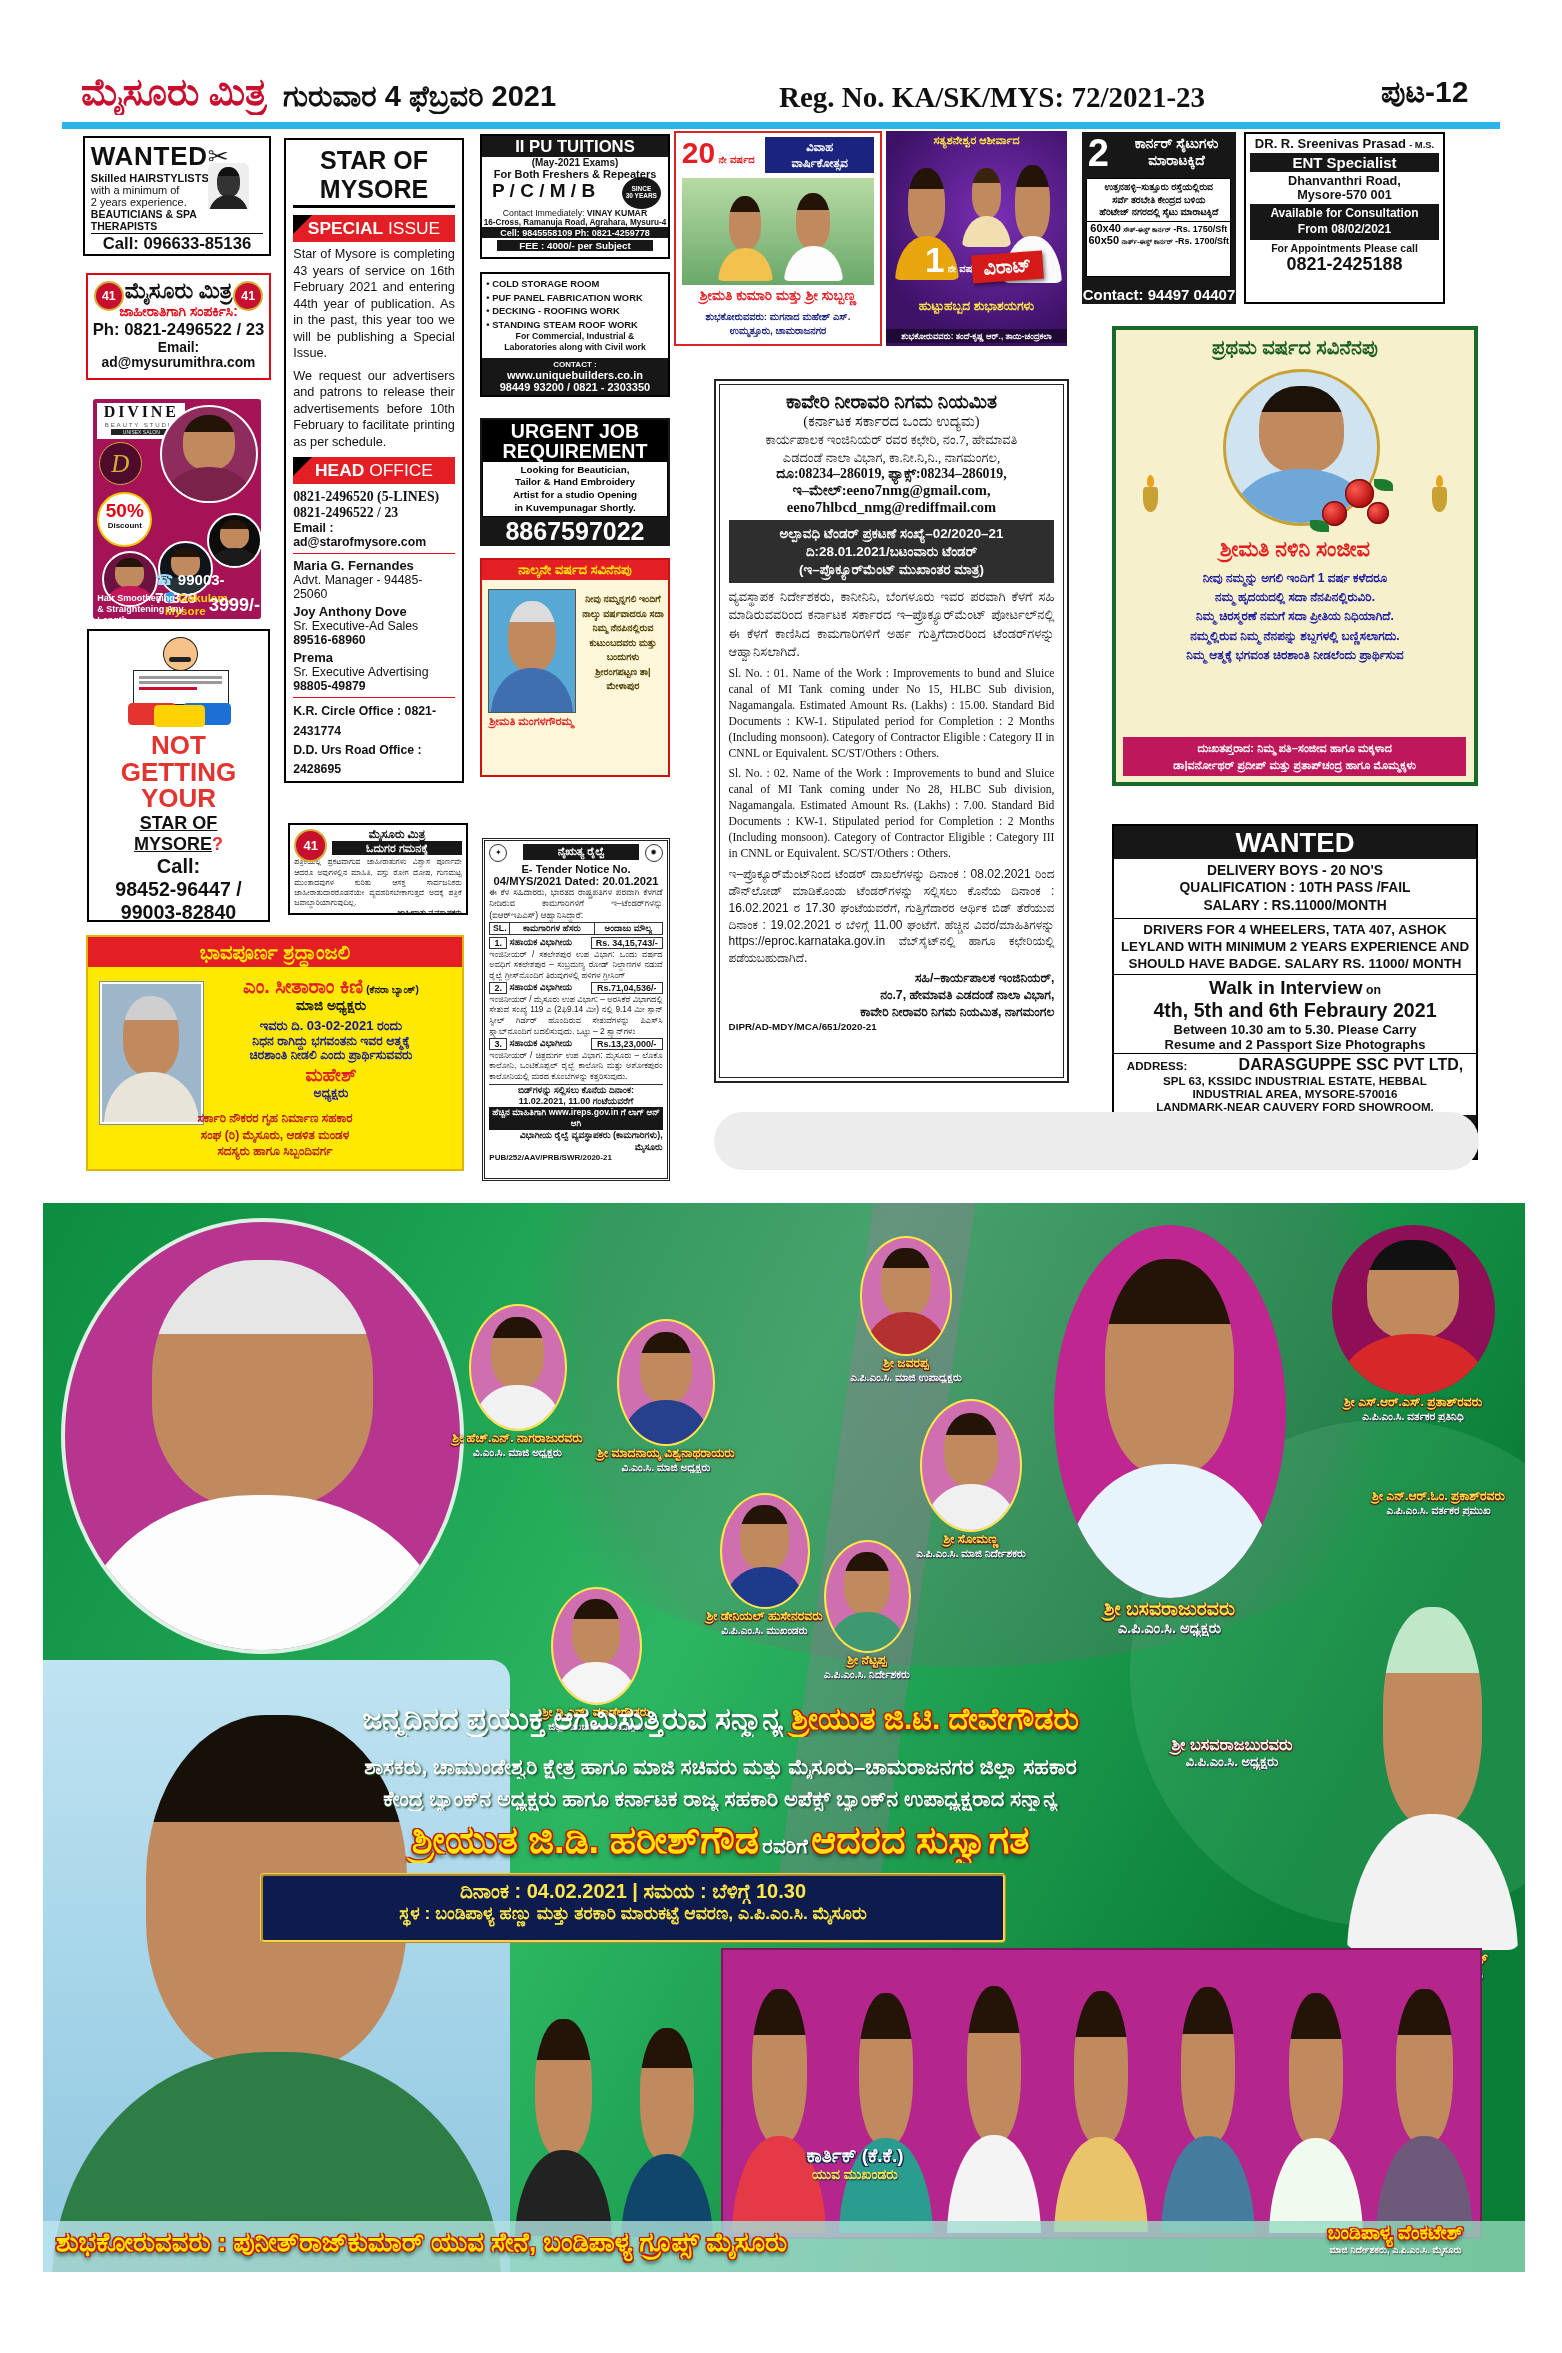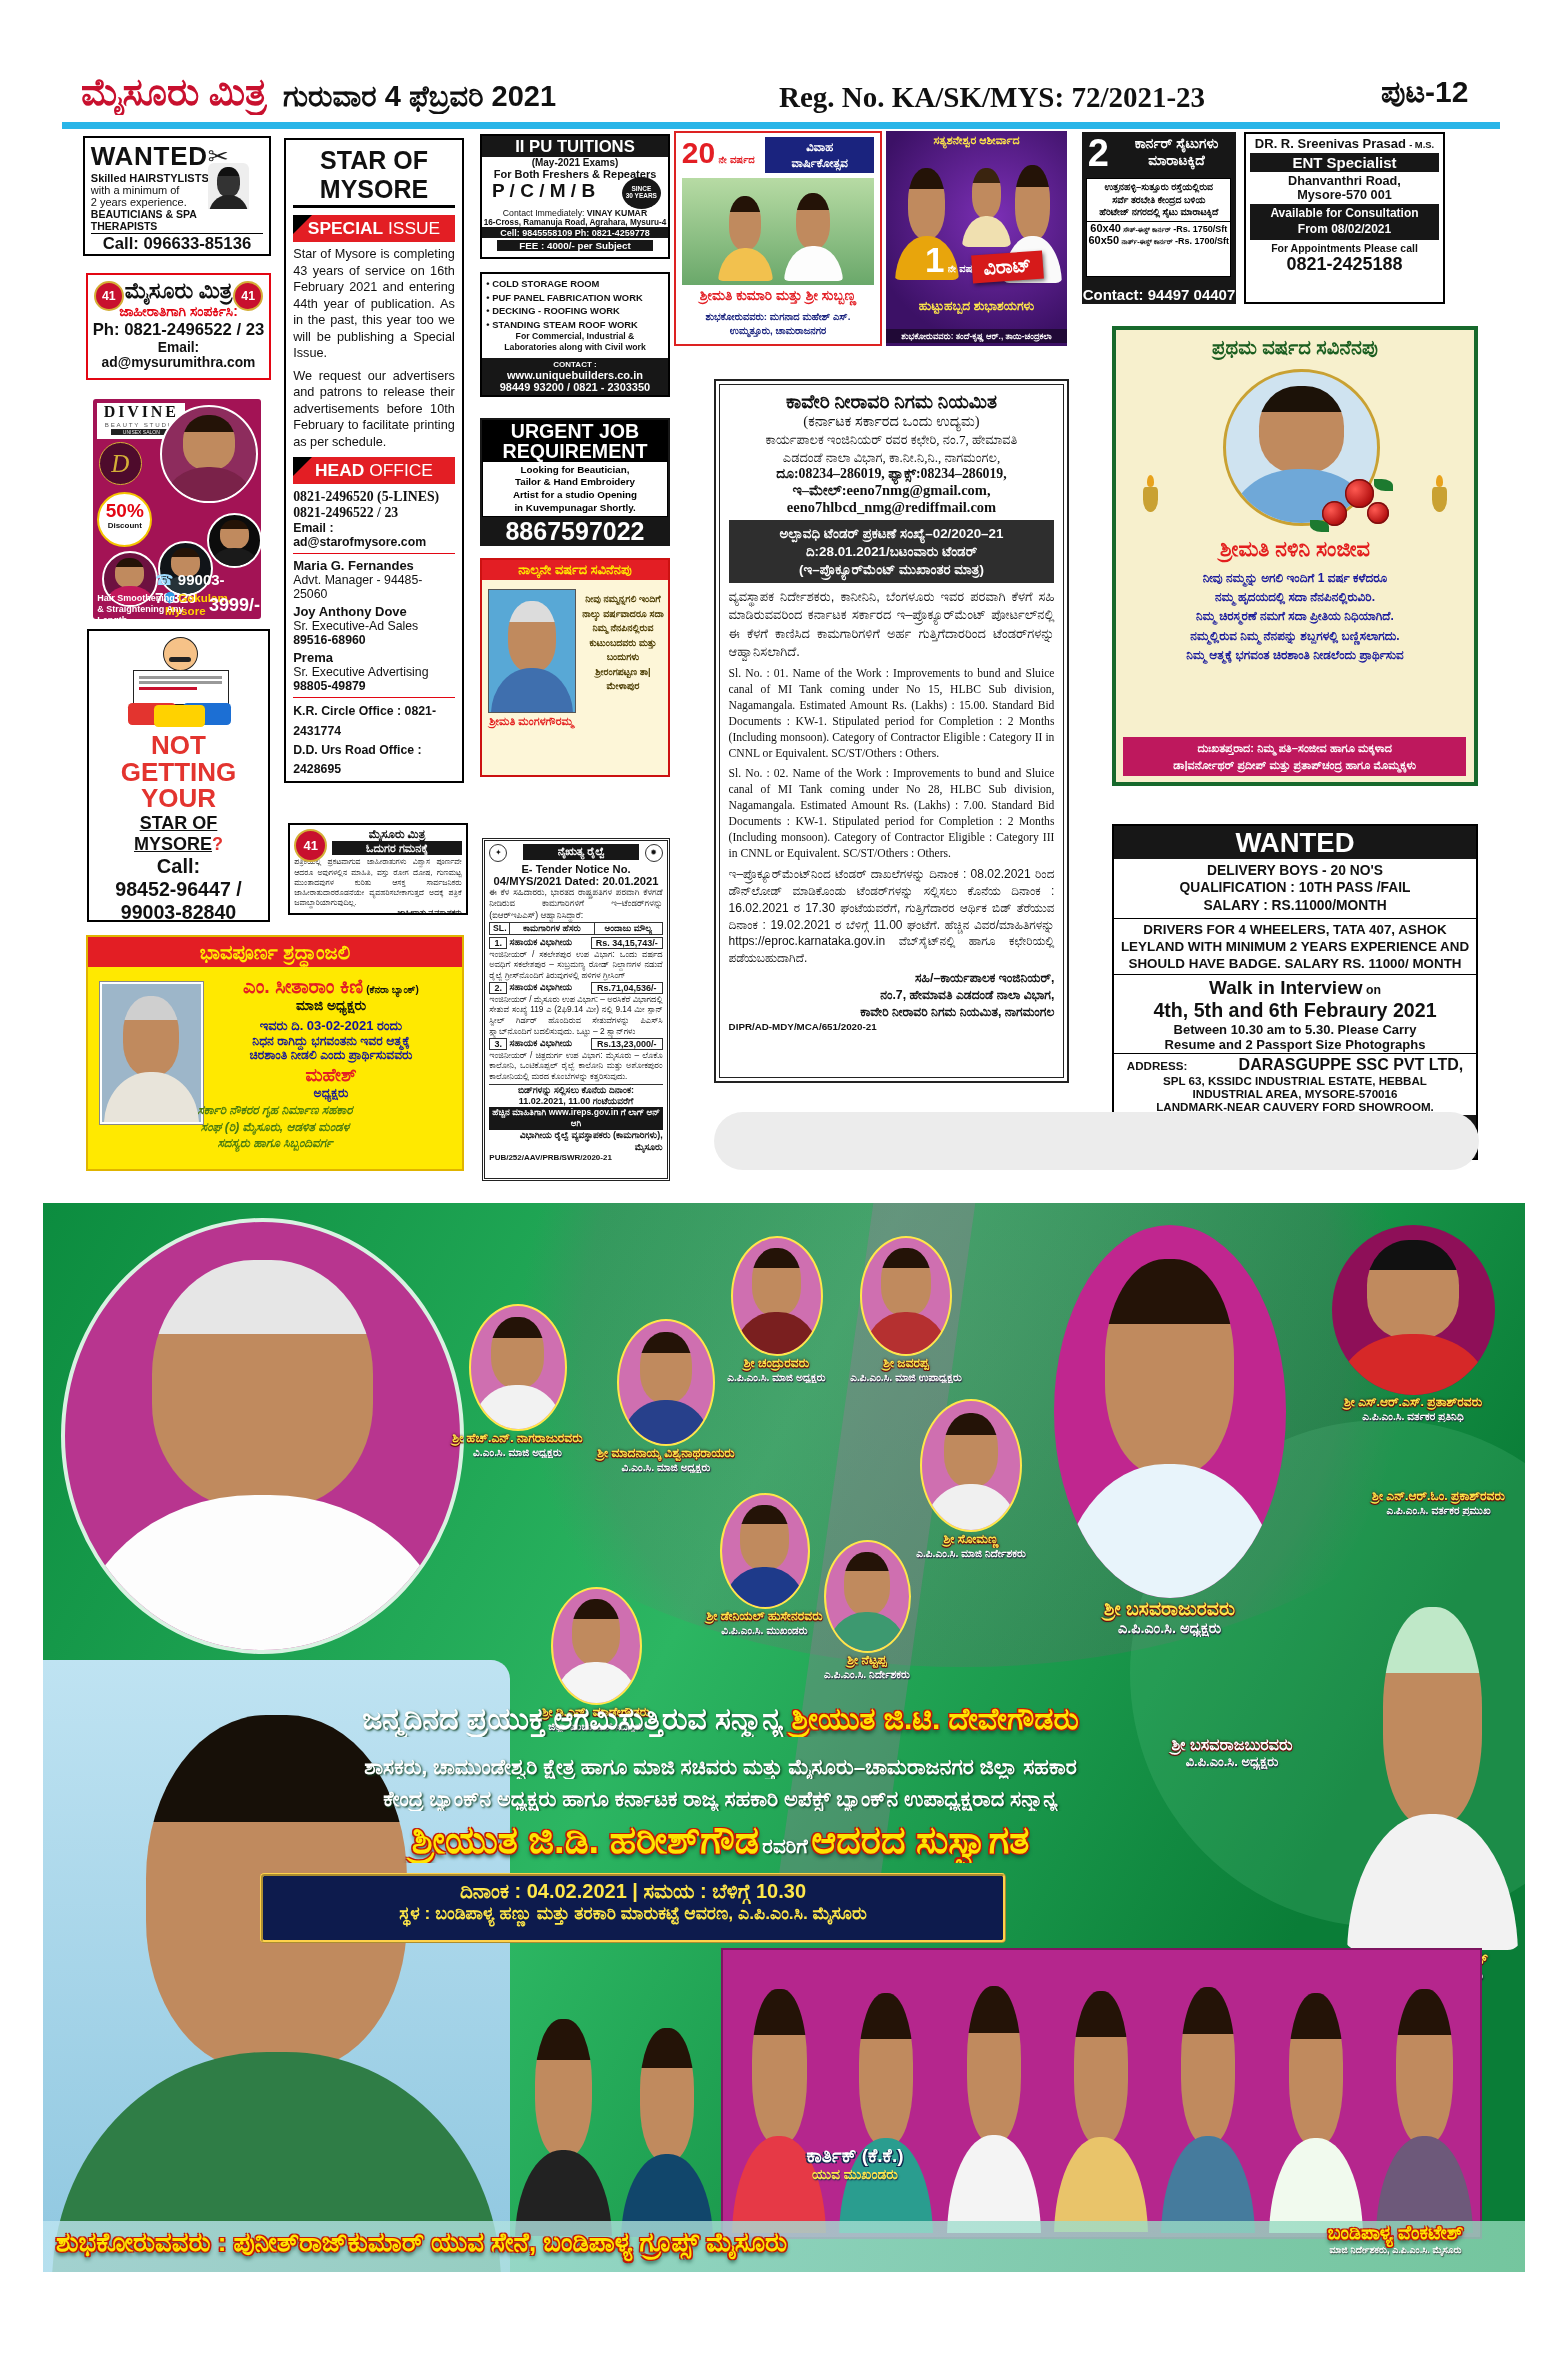--- a/index.html
+++ b/index.html
@@ -182,21 +182,21 @@
     <div style="position:absolute;left:120px;top:38px;width:246px;text-align:center;">
       <div><span style="font-size:19.6px;font-weight:900;color:#e31e24;">ಎಂ. ಸೀತಾರಾಂ ಕಿಣಿ</span>
       <span style="font-size:10px;font-weight:900;">(ಕೆನರಾ ಬ್ಯಾಂಕ್)</span></div>
       <div style="font-size:13.8px;font-weight:900;">ಮಾಜಿ ಅಧ್ಯಕ್ಷರು</div>
       <div style="font-size:13px;font-weight:900;color:#15159a;margin-top:4.3px;">ಇವರು ದಿ. 03-02-2021 ರಂದು</div>
       <div style="font-size:12.3px;font-weight:800;color:#15159a;">ನಿಧನ ರಾಗಿದ್ದು ಭಗವಂತನು ಇವರ ಆತ್ಮಕ್ಕೆ</div>
       <div style="font-size:12.3px;font-weight:800;color:#15159a;">ಚಿರಶಾಂತಿ ನೀಡಲಿ ಎಂದು ಪ್ರಾರ್ಥಿಸುವವರು</div>
       <div style="font-size:18px;font-weight:900;color:#e31e24;margin-top:2.9px;">ಮಹೇಶ್</div>
       <div style="font-size:12.3px;font-weight:900;color:#15159a;">ಅಧ್ಯಕ್ಷರು</div>
     </div>
-    <div class="c" style="position:absolute;left:0;bottom:18px;width:100%;font-size:12px;font-weight:900;color:#4d7c0f;line-height:1.35;font-style:italic;">
+    <div class="c" style="position:absolute;left:0;bottom:10px;width:100%;font-size:12px;font-weight:900;color:#b91c1c;line-height:1.35;">
       <div>ಸರ್ಕಾರಿ ನೌಕರರ ಗೃಹ ನಿರ್ಮಾಣ ಸಹಕಾರ</div>
       <div>ಸಂಘ (ರಿ) ಮೈಸೂರು, ಆಡಳಿತ ಮಂಡಳ</div>
       <div>ಸದಸ್ಯರು ಹಾಗೂ ಸಿಬ್ಬಂದಿವರ್ಗ</div>
     </div>
   </div>
 
   <div class="ab bd c" style="left:480px;top:134px;width:190px;height:125px;padding-bottom:1.4px;">
     <div class="blk" style="font-size:16.7px;font-weight:900;padding:0.7px 0;">II PU TUITIONS</div>
     <div style="font-size:10px;font-weight:800;">(May-2021 Exams)</div>
     <div style="font-size:11px;font-weight:800;">For Both Freshers &amp; Repeaters</div>
@@ -478,25 +478,20 @@
     <div class="ab" style="left:395px;top:101px;width:159px;">
       <div class="person oval" style="width:94px;height:123px;margin:0 auto;border:2.9px solid #ffe74a;"></div>
       <div class="pg-name">ಶ್ರೀ ಹೆಚ್.ಎನ್. ನಾಗರಾಜುರವರು</div>
       <div class="pg-role">ವಿ.ಎಂ.ಸಿ. ಮಾಜಿ ಅಧ್ಯಕ್ಷರು</div>
     </div>
     <div class="ab" style="left:547px;top:116px;width:152px;">
       <div class="person oval" style="width:94px;height:123px;margin:0 auto;border:2.9px solid #ffe74a;--sh:#27408b;"></div>
       <div class="pg-name">ಶ್ರೀ ಮಾದನಾಯ್ಕ ವಿಶ್ವನಾಥರಾಯರು</div>
       <div class="pg-role">ವಿ.ಎಂ.ಸಿ. ಮಾಜಿ ಅಧ್ಯಕ್ಷರು</div>
     </div>
-    <div class="ab" style="left:663px;top:33px;width:141px;">
-      <div class="person oval" style="width:88px;height:116px;margin:0 auto;border:2.9px solid #ffe74a;--sh:#7a1f1f;"></div>
-      <div class="pg-name">ಶ್ರೀ ಚಂದ್ರುರವರು</div>
-      <div class="pg-role">ಎ.ಪಿ.ಎಂ.ಸಿ. ಮಾಜಿ ಅಧ್ಯಕ್ಷರು</div>
-    </div>
     <div class="ab" style="left:794px;top:33px;width:138px;">
       <div class="person oval" style="width:88px;height:116px;margin:0 auto;border:2.9px solid #ffe74a;--sh:#b53030;"></div>
       <div class="pg-name">ಶ್ರೀ ಜವರಪ್ಪ</div>
       <div class="pg-role">ಎ.ಪಿ.ಎಂ.ಸಿ. ಮಾಜಿ ಉಪಾಧ್ಯಕ್ಷರು</div>
     </div>
     <div class="ab" style="left:841px;top:196px;width:174px;">
       <div class="person oval" style="width:98px;height:129px;margin:0 auto;border:2.9px solid #ffe74a;--sh:#f0f0f0;"></div>
       <div class="pg-name">ಶ್ರೀ ಸೋಮಣ್ಣ</div>
       <div class="pg-role">ಎ.ಪಿ.ಎಂ.ಸಿ. ಮಾಜಿ ನಿರ್ದೇಶಕರು</div>
     </div>

